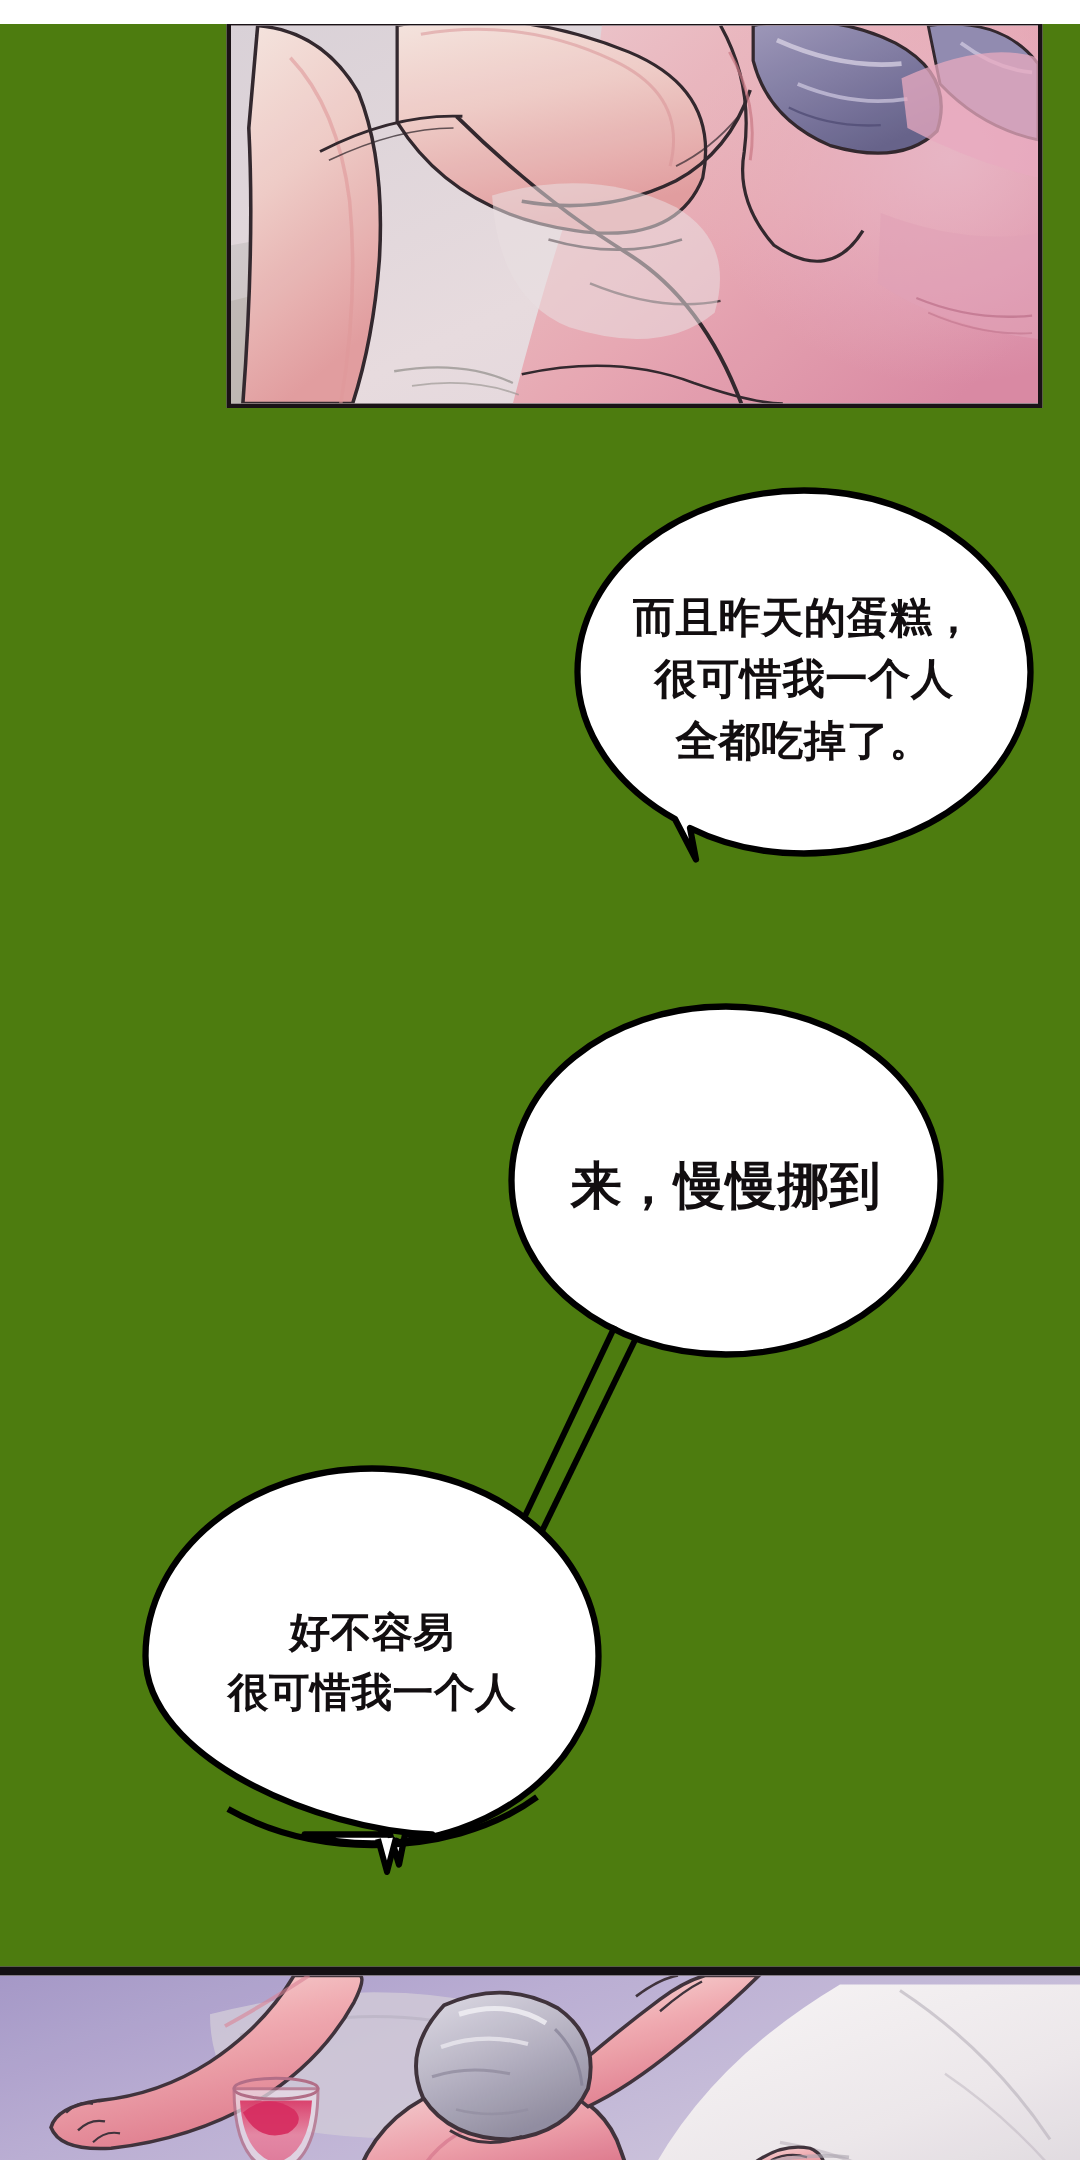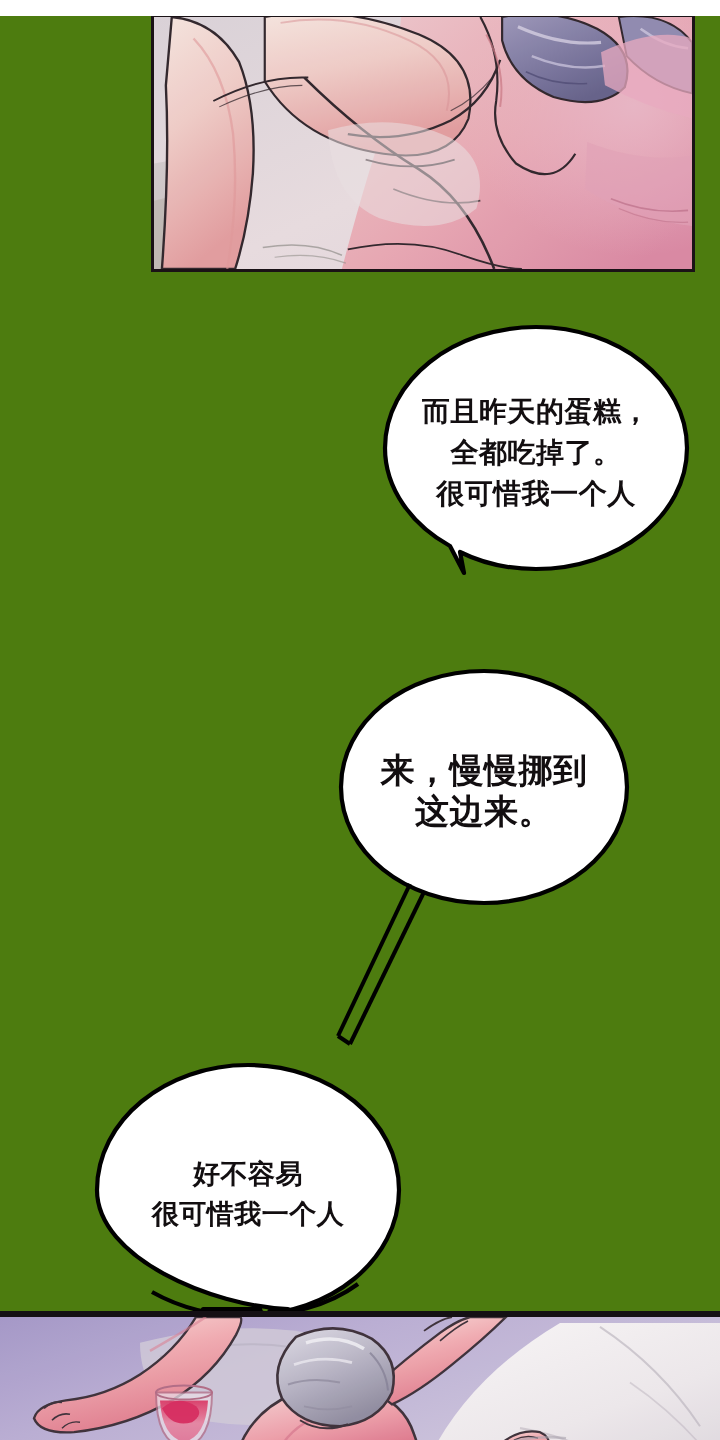--- a/index.html
+++ b/index.html
@@ -80,21 +80,21 @@
   .bubble-text .line {
     display: block;
   }
 
   #bubble-1 { left: 380px; top: 306px; width: 312px; height: 260px; }
   #bubble-1 .bubble-text { font-size: 28px; line-height: 41px; padding-bottom: 8px; }
 
   #bubble-2 { left: 336px; top: 650px; width: 296px; height: 250px; }
   #bubble-2 .bubble-text { font-size: 34px; line-height: 41px; padding-bottom: 10px; }
 
-  #bubble-3 { left: 92px; top: 1044px; width: 312px; height: 268px; }
+  #bubble-3 { left: 92px; top: 958px; width: 312px; height: 268px; }
   #bubble-3 .bubble-text { font-size: 27px; line-height: 40px; padding-bottom: 4px; }
 
   
   #bubble-connector {
     position: absolute;
     left: 320px;
     top: 860px;
     width: 130px;
     height: 190px;
   }
@@ -195,36 +195,35 @@
       <path d="M156,5
                C238,5 307,58 307,126
                C307,194 238,247 156,247
                C128,247 102,241 80,230
                L84,251 L70,224
                C32,203 5,167 5,126
                C5,58 74,5 156,5 Z" fill="#ffffff" stroke="#000000" stroke-width="4.2" stroke-linejoin="round"></path>
     </svg>
     <div class="bubble-text">
       <span class="line">而且昨天的蛋糕，</span>
+      <span class="line">很可惜我一个人</span>
       <span class="line">全都吃掉了。</span>
-      <span class="line">很可惜我一个人</span>
     </div>
   </div>
 
   <div class="bubble" id="bubble-2">
     <svg width="296" height="260" viewBox="0 0 296 260">
       <path d="M148,5
                C227,5 291,56 291,121
                C291,186 227,237 148,237
                C69,237 5,186 5,121
                C5,56 69,5 148,5 Z" fill="#ffffff" stroke="#000000" stroke-width="4.2" stroke-linejoin="round"></path>
     </svg>
     <div class="bubble-text">
       <span class="line">来，慢慢挪到</span>
-      <span class="line">这边来。</span>
     </div>
   </div>
 
   <svg id="bubble-connector" width="130" height="190" viewBox="0 0 130 190">
     <path d="M104,16 L30,168" fill="none" stroke="#000000" stroke-width="4"></path>
     <path d="M90,8 L18,160" fill="none" stroke="#000000" stroke-width="4"></path>
     <path d="M18,160 L30,168" fill="none" stroke="#000000" stroke-width="4"></path>
   </svg>
 
   <div class="bubble" id="bubble-3">

